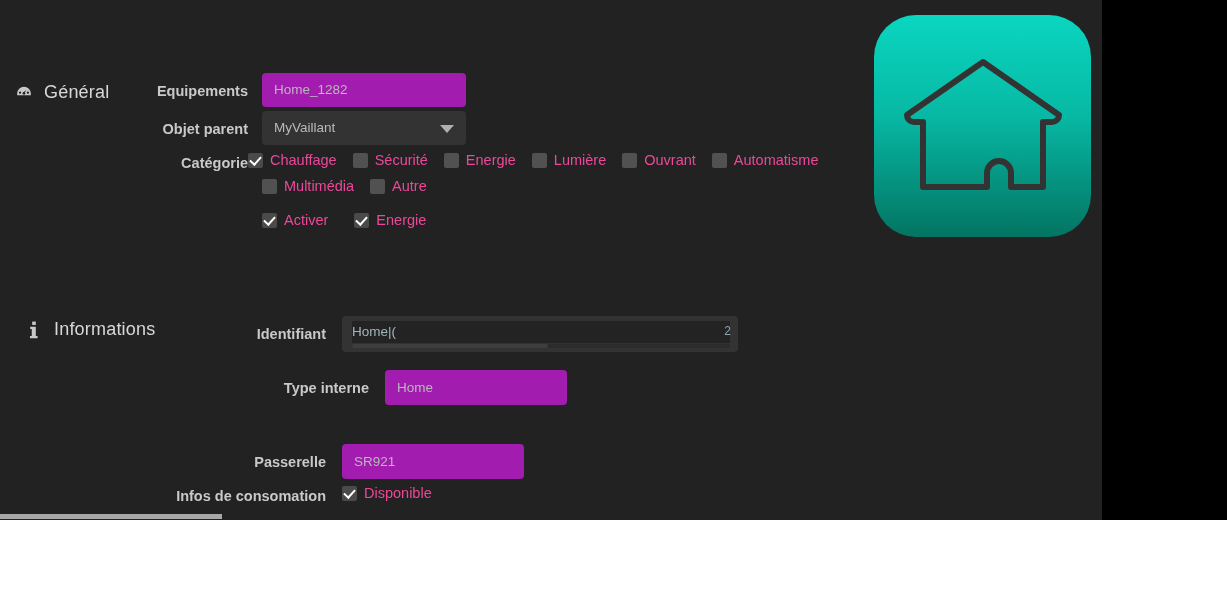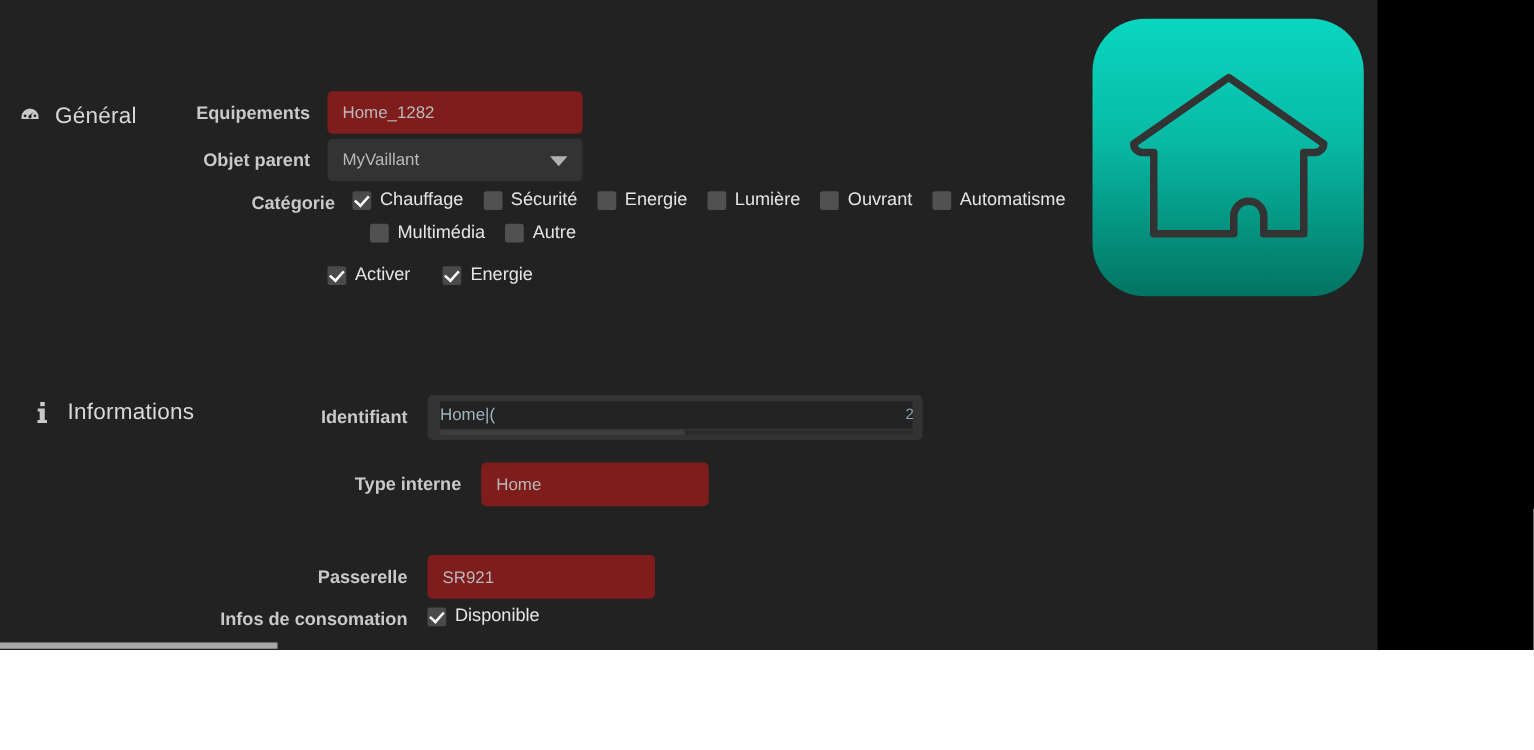--- a/index.html
+++ b/index.html
@@ -69,21 +69,21 @@
   }
   .row-label {
     color: #c9c9c9;
     font-size: 14.5px;
     font-weight: bold;
     text-align: right;
     line-height: 20px;
     white-space: nowrap;
   }
   .field {
-    background: #7f1d1d;
+    background: #a21caf;
     border: none;
     border-radius: 4px;
     color: #b9b9b9;
     font-family: "Liberation Sans", sans-serif;
     font-size: 13.5px;
     padding: 0 12px;
     height: 34px;
     line-height: 34px;
     box-sizing: border-box;
     display: block;
@@ -123,33 +123,33 @@
     top: 14px;
     width: 0; height: 0;
     border-left: 7px solid transparent;
     border-right: 7px solid transparent;
     border-top: 8px solid #b0b0b0;
     pointer-events: none;
   }
 
   
   #row-categorie { left: 0px; top: 152px; width: 900px; align-items: flex-start; }
-  #row-categorie .row-label { width: 248px; margin-right: 14px; padding-top: 1px; padding-left: 20px; }
+  #row-categorie .row-label { width: 248px; padding-top: 1px; }
   .checkbox-grid {
     display: flex;
     flex-wrap: wrap;
     width: 600px;
     row-gap: 10px;
   }
   .cbx-item {
     display: flex;
     align-items: center;
     gap: 7px;
     margin-right: 16px;
-    color: #e5e5e5;
+    color: #ec4899;
     font-size: 14.5px;
     white-space: nowrap;
   }
   .cbx-item.indent { margin-left: 14px; }
   .cbx {
     width: 15px; height: 15px;
     background: #515151;
     border-radius: 2px;
     position: relative;
     flex: 0 0 auto;

